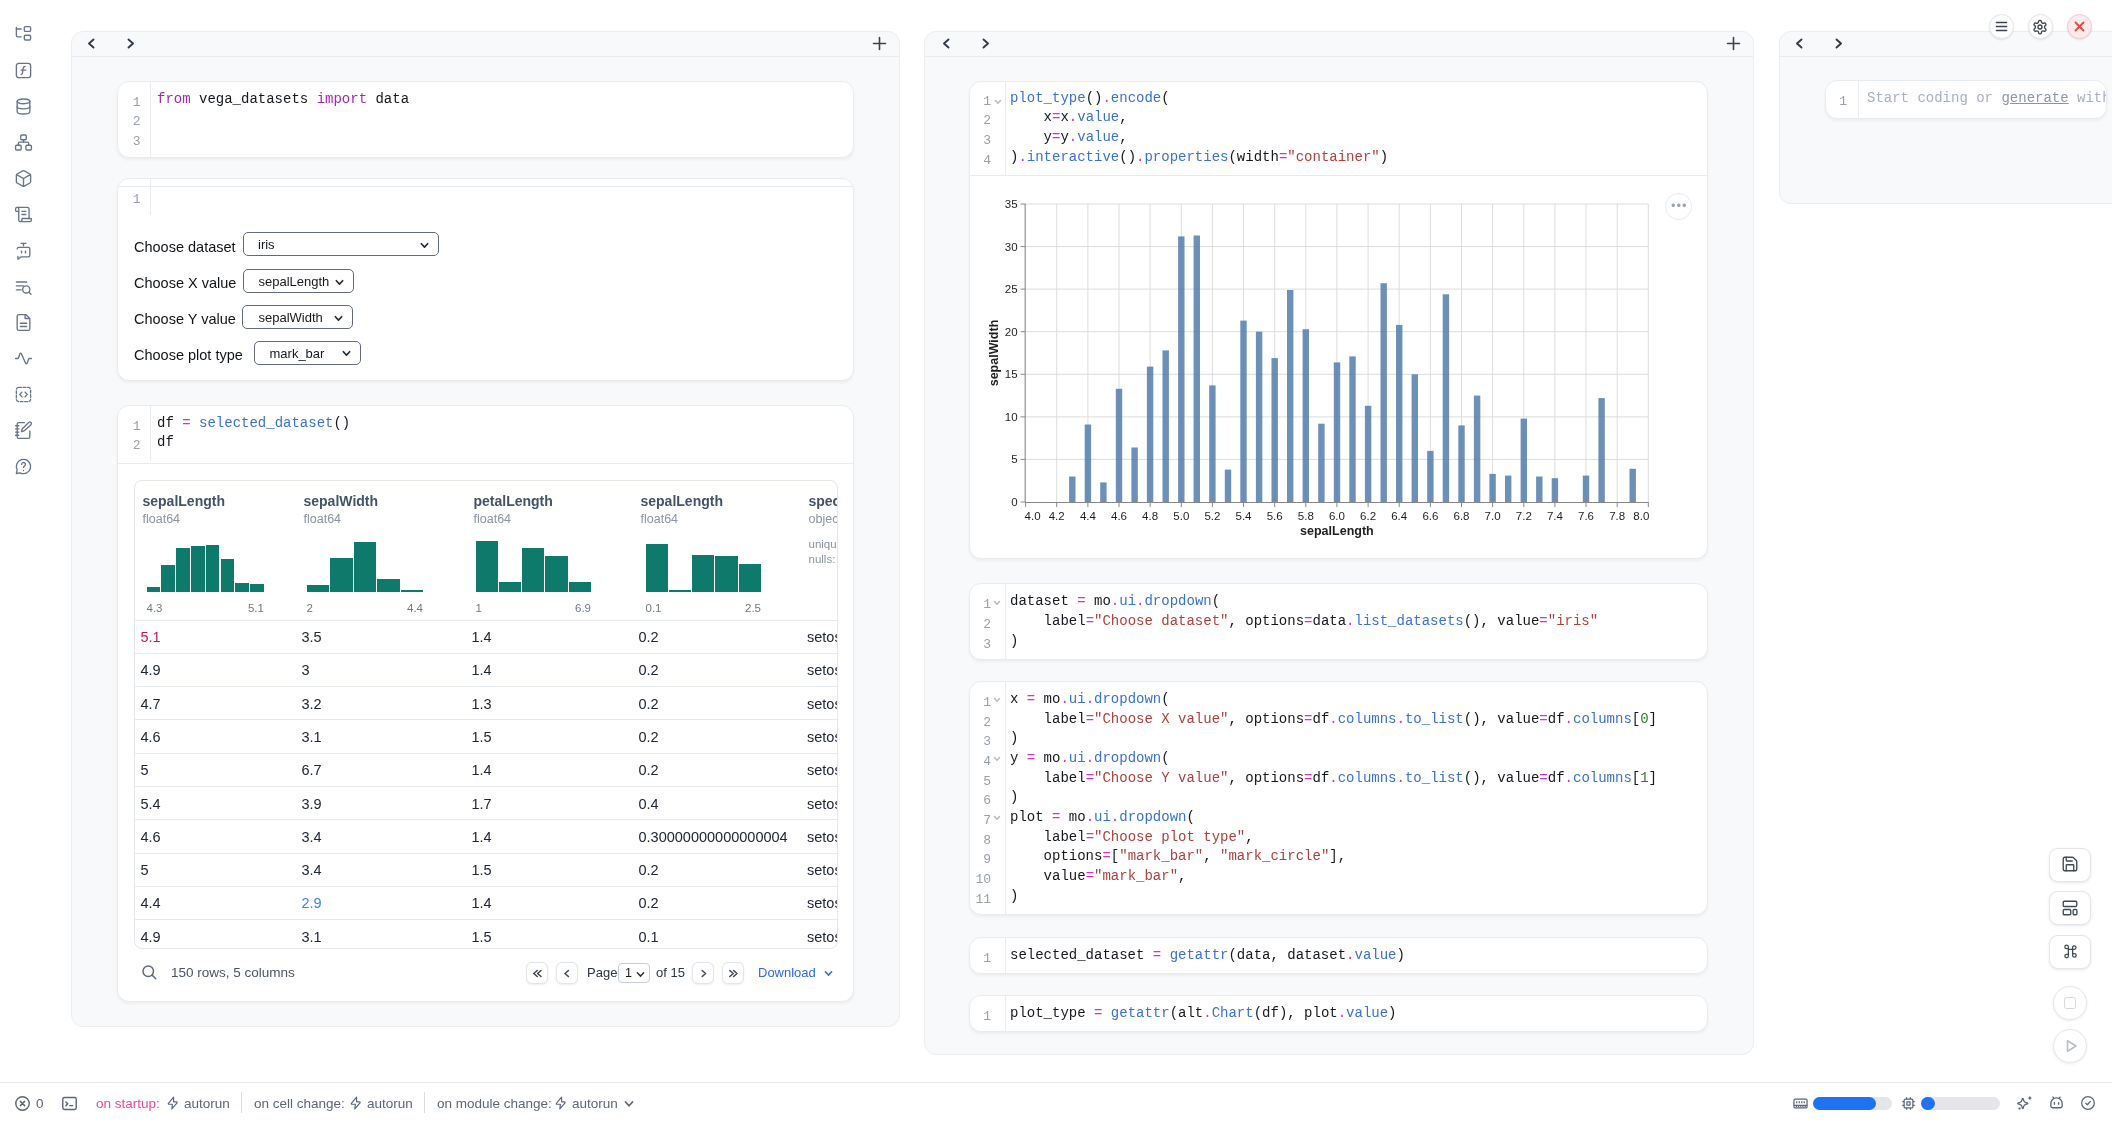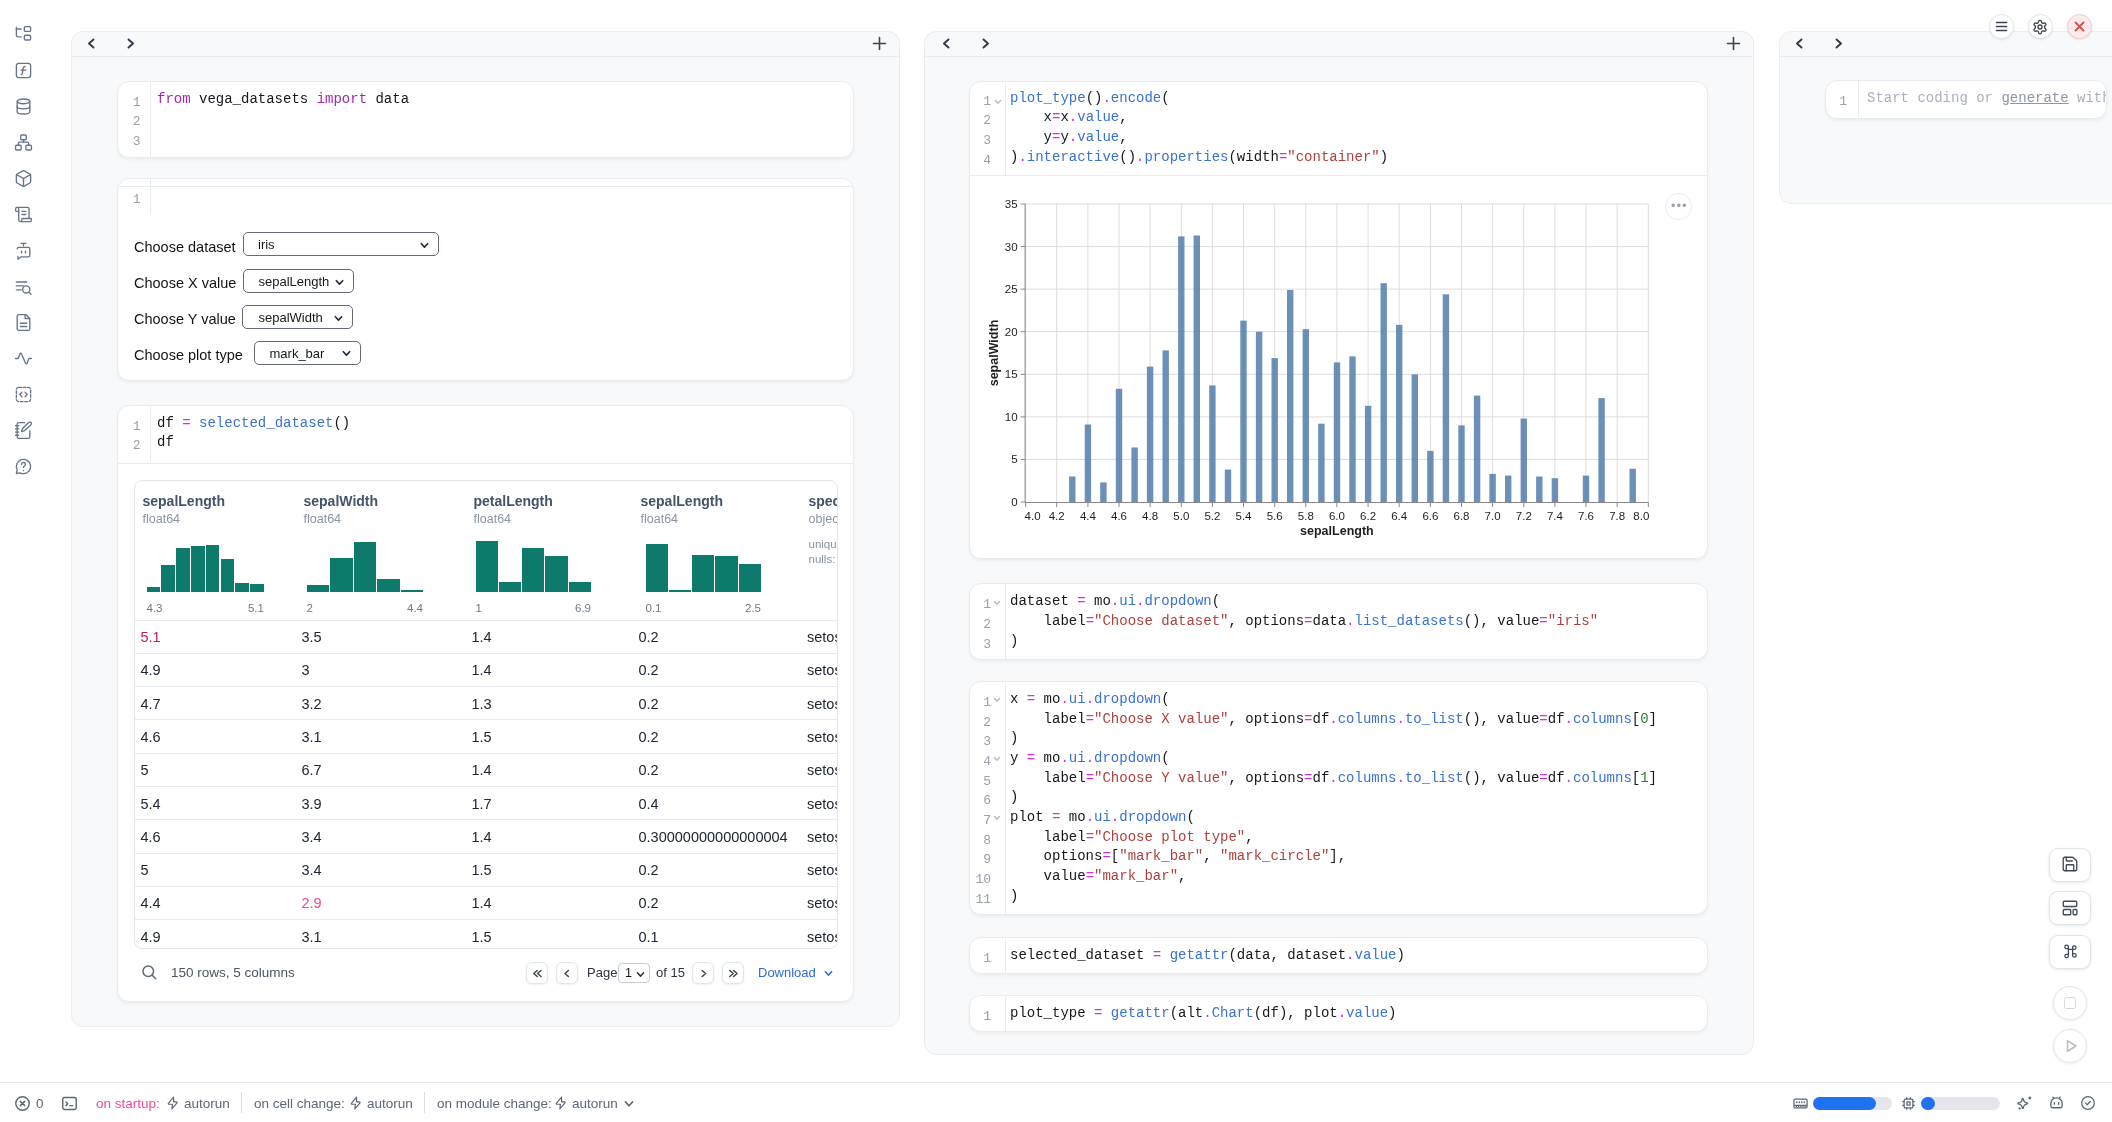--- a/index.html
+++ b/index.html
@@ -256,21 +256,21 @@
 <div class="abs" style="left:504px;top:348.3px;font-size:14.5px;color:#202734">0.30000000000000004</div>
 <div class="abs" style="left:672.5px;top:348.3px;font-size:14.5px;color:#202734">setosa</div>
 <div class="abs" style="left:0;top:372.1px;width:704px;height:33.3px;border-top:1px solid #e7eaee;"></div>
 <div class="abs" style="left:6px;top:381.6px;font-size:14.5px;color:#202734">5</div>
 <div class="abs" style="left:167px;top:381.6px;font-size:14.5px;color:#202734">3.4</div>
 <div class="abs" style="left:337px;top:381.6px;font-size:14.5px;color:#202734">1.5</div>
 <div class="abs" style="left:504px;top:381.6px;font-size:14.5px;color:#202734">0.2</div>
 <div class="abs" style="left:672.5px;top:381.6px;font-size:14.5px;color:#202734">setosa</div>
 <div class="abs" style="left:0;top:405.4px;width:704px;height:33.3px;border-top:1px solid #e7eaee;"></div>
 <div class="abs" style="left:6px;top:414.9px;font-size:14.5px;color:#202734">4.4</div>
-<div class="abs" style="left:167px;top:414.9px;font-size:14.5px;color:#ec4899">2.9</div>
+<div class="abs" style="left:167px;top:414.9px;font-size:14.5px;color:#3b82f6">2.9</div>
 <div class="abs" style="left:337px;top:414.9px;font-size:14.5px;color:#202734">1.4</div>
 <div class="abs" style="left:504px;top:414.9px;font-size:14.5px;color:#202734">0.2</div>
 <div class="abs" style="left:672.5px;top:414.9px;font-size:14.5px;color:#202734">setosa</div>
 <div class="abs" style="left:0;top:438.7px;width:704px;height:33.3px;border-top:1px solid #e7eaee;"></div>
 <div class="abs" style="left:6px;top:448.2px;font-size:14.5px;color:#202734">4.9</div>
 <div class="abs" style="left:167px;top:448.2px;font-size:14.5px;color:#202734">3.1</div>
 <div class="abs" style="left:337px;top:448.2px;font-size:14.5px;color:#202734">1.5</div>
 <div class="abs" style="left:504px;top:448.2px;font-size:14.5px;color:#202734">0.1</div>
 <div class="abs" style="left:672.5px;top:448.2px;font-size:14.5px;color:#202734">setosa</div>
 </div>

